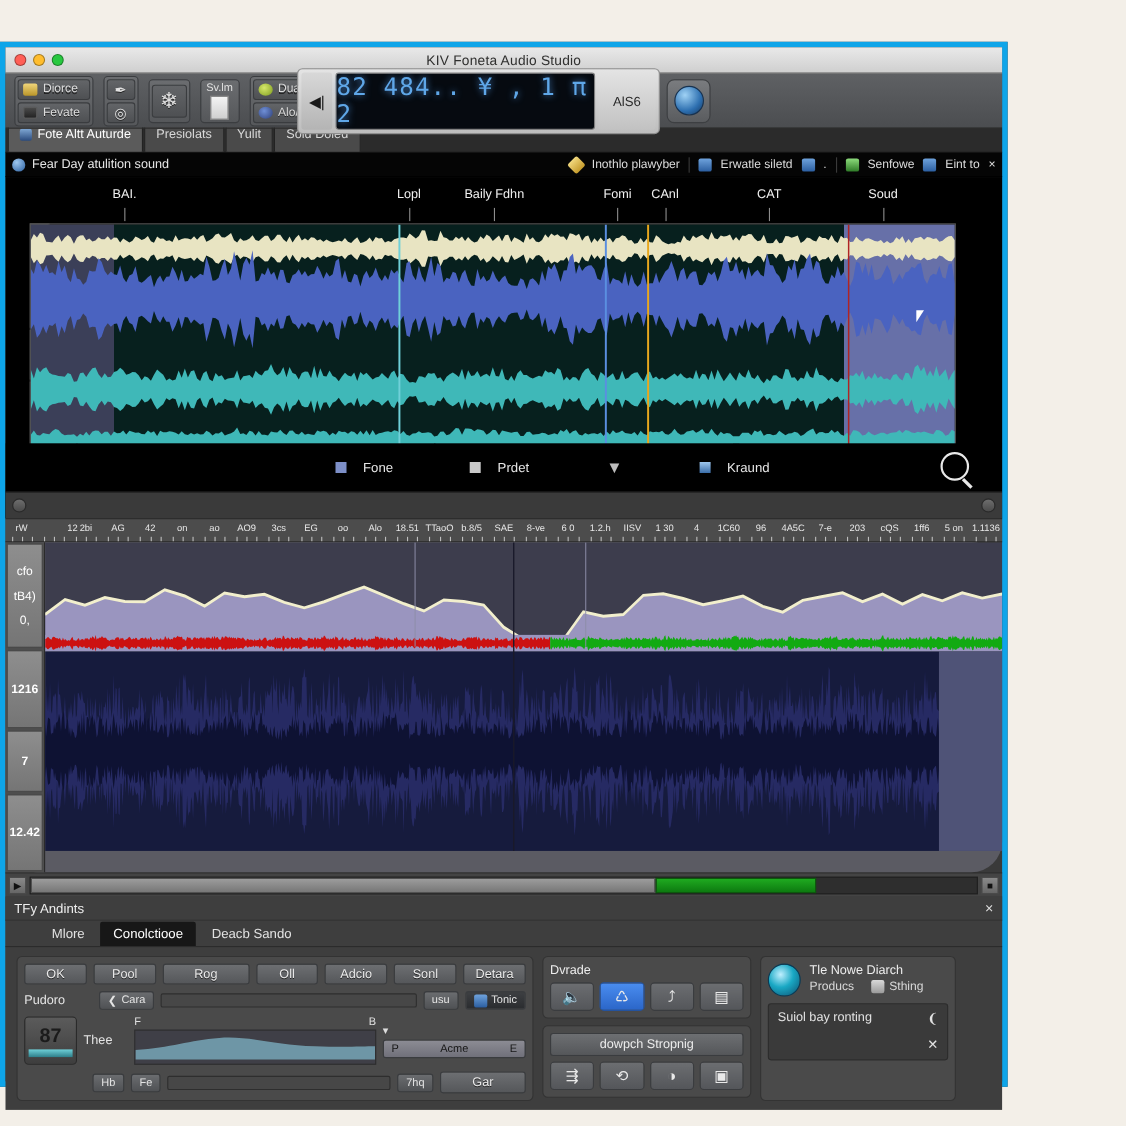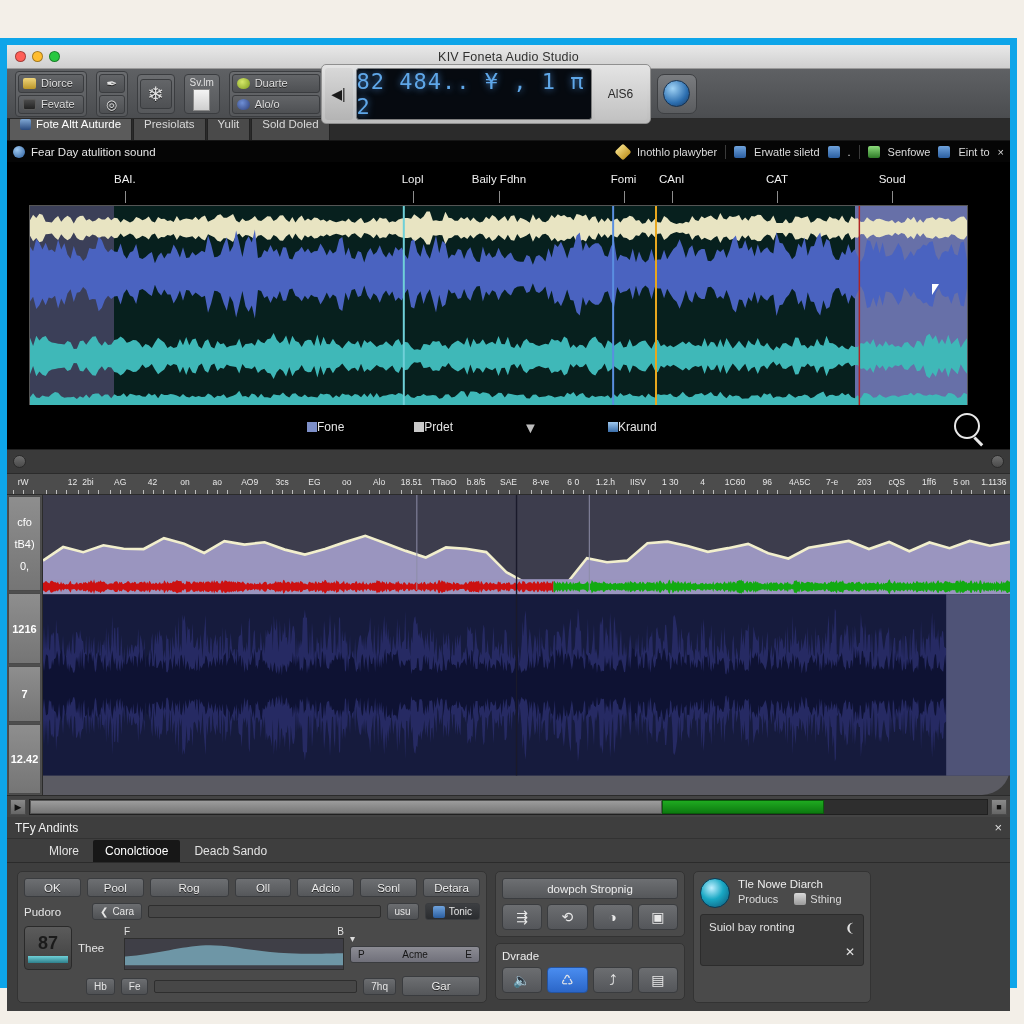--- a/index.html
+++ b/index.html
@@ -5,23 +5,23 @@
   * { box-sizing: border-box; margin:0; padding:0; }
   html,body { width:1024px; height:1024px; }
   body {
     background:#f3efe8;
     font-family:"Liberation Sans", sans-serif;
     font-size:12px;
     color:#e8e8e8;
     overflow:hidden;
   }
   .app {
-    position:absolute; left:0; top:38px; width:1017px; height:950px;
+    position:absolute; left:0; top:38px; width:916px; height:950px;
     background:#3a3a3a;
-    border:7px solid #0ea5e9;
+    border:5px solid #0ea5e9;
     display:flex; flex-direction:column;
   }
 
   
   .titlebar{
     height:24px; flex:0 0 24px;
     background:linear-gradient(#e9e9e9,#cfcfcf);
     border-bottom:1px solid #9a9a9a;
     display:flex; align-items:center; position:relative;
   }
@@ -172,21 +172,21 @@
   }
   .vtext{
     writing-mode:vertical-rl; transform:rotate(180deg);
     font-size:9px; color:#efefef; white-space:nowrap; letter-spacing:.5px;
   }
   .wavetools{
     position:absolute; left:0; right:0; bottom:24px; height:44px;
     background:#000; display:flex;align-items:center;gap:0;
     padding-left:300px; color:#e5e5e5; font-size:12px;
   }
-  .wtitem{ display:flex;align-items:center;gap:0; margin-right:70px;}
+  .wtitem{ display:flex;align-items:center;gap:15px; margin-right:70px;}
   .wtsq{ width:10px;height:10px; background:#7d8fc8;}
   .wtsq.dk{ background:#c9c9c9; }
   .wtsq.img{ background:linear-gradient(#9fc8ee,#3a6da8); }
   .searchico{
     position:absolute; right:30px; top:8px;
     width:26px;height:26px; border:2.5px solid #e8e8e8; border-radius:50%;
   }
   .searchico:after{
     content:''; position:absolute; right:-6px; bottom:-5px;
     width:11px;height:2.5px;background:#e8e8e8; transform:rotate(45deg);
@@ -759,51 +759,51 @@
           <span class="pill">Hb</span>
           <span class="pill">Fe</span>
           <span class="track"></span>
           <span class="pill">7hq</span>
           <span class="gbtn" style="flex:0 0 78px;height:20px">Gar</span>
         </div>
       </div>
 
       <div class="gmid">
         <div class="group">
+          <div style="color:#ededed;font-size:11.5px;margin-bottom:5px">Dvrade</div>
+          <div class="iconrow">
+            <div class="ibtn">
+              <span>🔈</span>
+            </div>
+            <div class="ibtn sel">
+              <span>♺</span>
+            </div>
+            <div class="ibtn">
+              <span>⤴</span>
+            </div>
+            <div class="ibtn">
+              <span>▤</span>
+            </div>
+          </div>
+        </div>
+
+        <div class="group">
           <div class="widebtn" style="margin-bottom:5px">dowpch Stropnig</div>
           <div class="iconrow">
             <div class="ibtn">
               <span>⇶</span>
             </div>
             <div class="ibtn">
               <span>⟲</span>
             </div>
             <div class="ibtn">
               <span>◑</span>
             </div>
             <div class="ibtn">
               <span>▣</span>
-            </div>
-          </div>
-        </div>
-
-        <div class="group">
-          <div style="color:#ededed;font-size:11.5px;margin-bottom:5px">Dvrade</div>
-          <div class="iconrow">
-            <div class="ibtn">
-              <span>🔈</span>
-            </div>
-            <div class="ibtn sel">
-              <span>♺</span>
-            </div>
-            <div class="ibtn">
-              <span>⤴</span>
-            </div>
-            <div class="ibtn">
-              <span>▤</span>
             </div>
           </div>
         </div>
       </div>
 
       <div class="group gright">
         <div class="brandrow">
           <span class="brandorb"></span>
           <span class="brandtxt">
             <span class="brandname">Tle Nowe Diarch</span>

